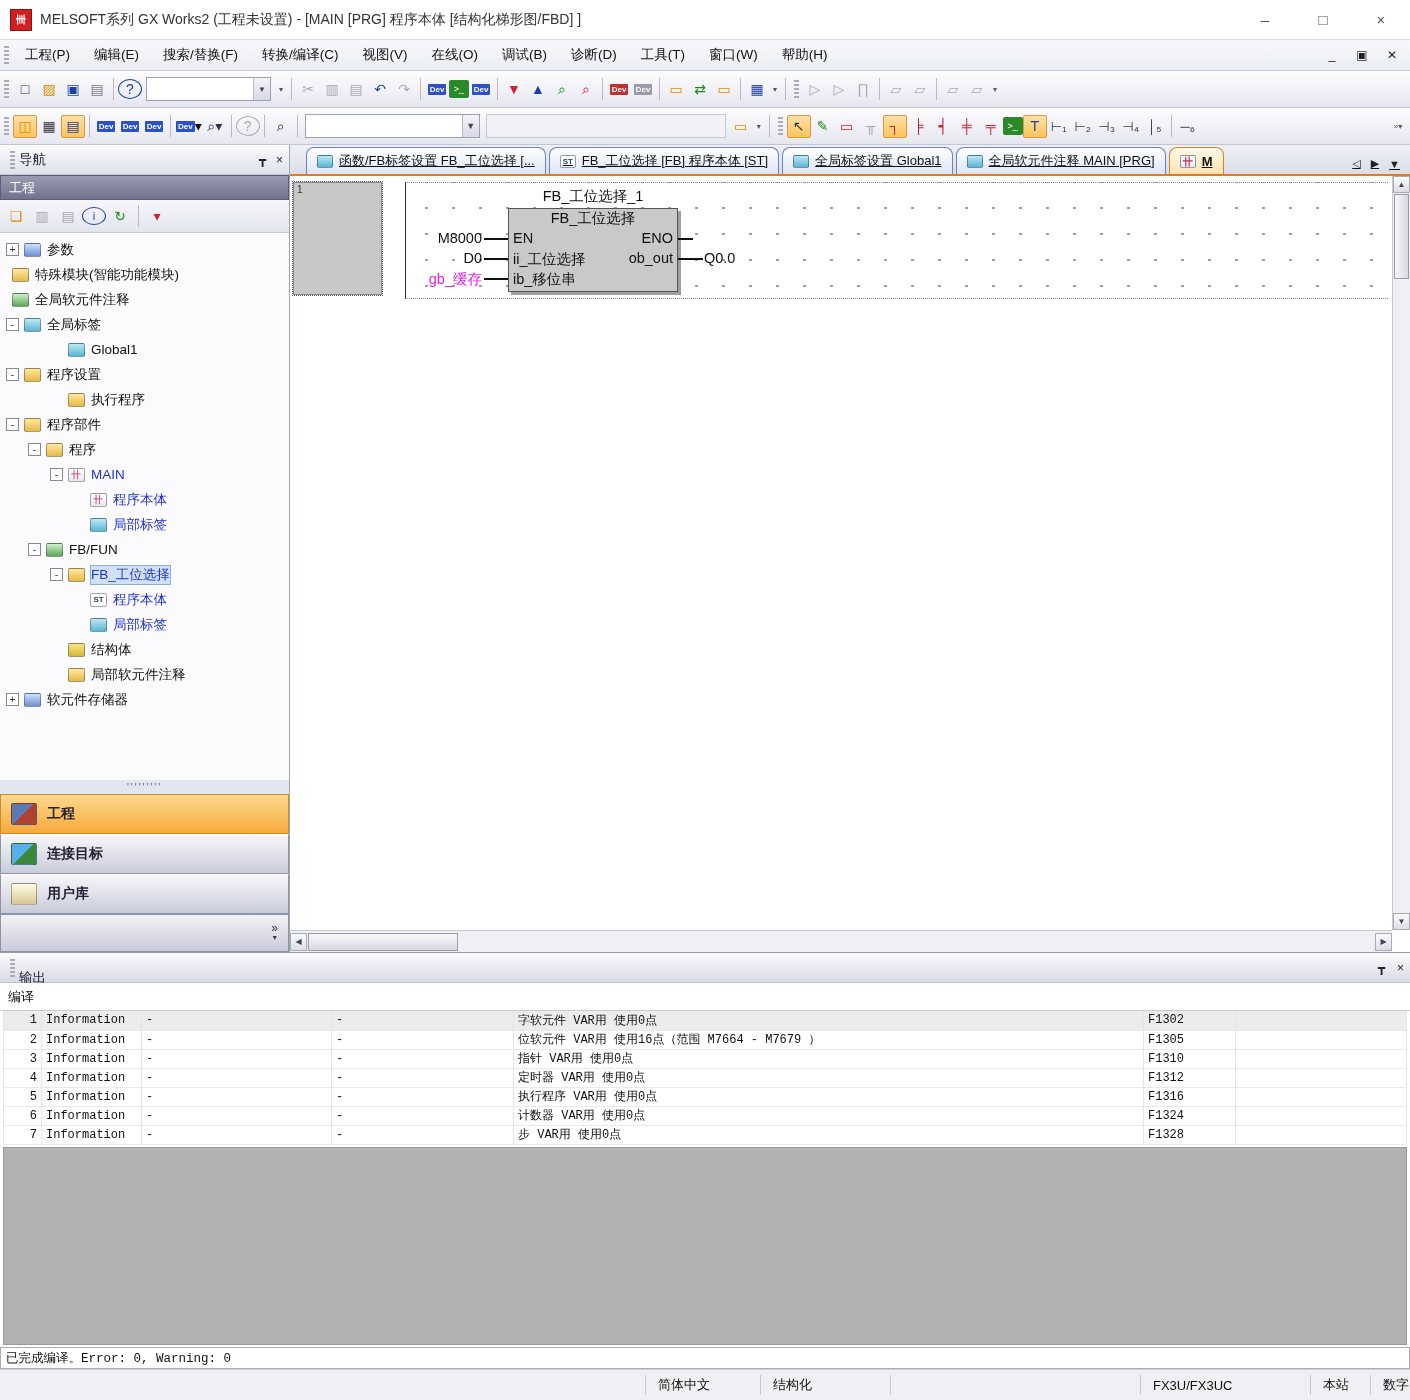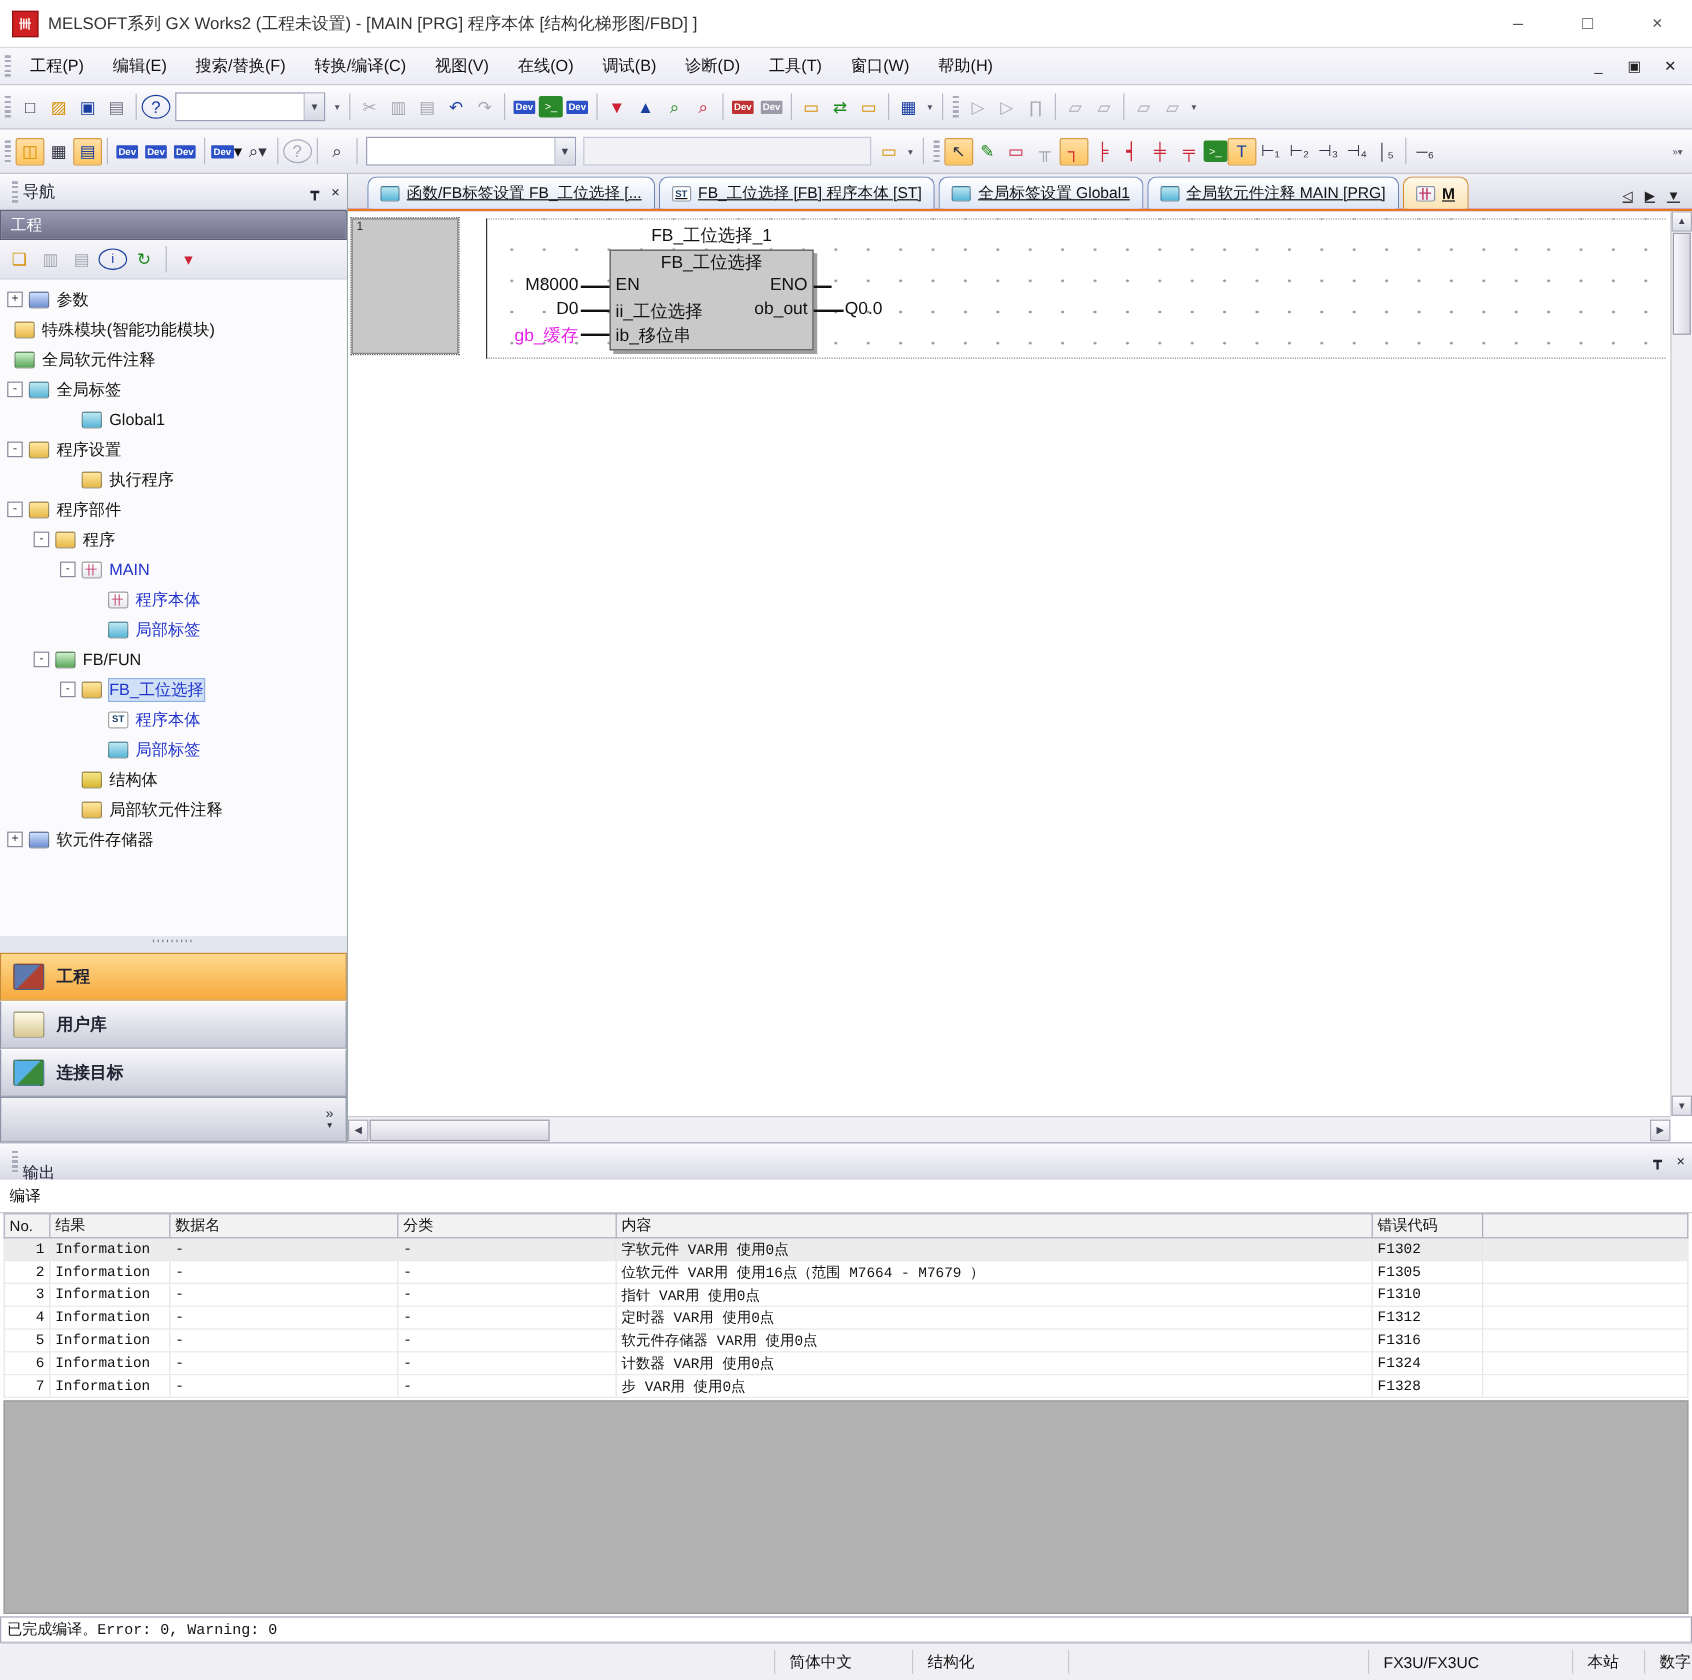--- a/index.html
+++ b/index.html
@@ -362,26 +362,26 @@
           <span class="tico i-gear"></span>
           <span class="tlabel">软元件存储器</span>
         </div>
     </div>
     <div class="splitdots">'''''''''</div>
     <div class="navbtn active">
         <span class="nbico nb1"></span>
         <span>工程</span>
       </div>
     <div class="navbtn">
+        <span class="nbico nb3"></span>
+        <span>连接目标</span>
+      </div>
+    <div class="navbtn">
         <span class="nbico nb2"></span>
         <span>用户库</span>
-      </div>
-    <div class="navbtn">
-        <span class="nbico nb3"></span>
-        <span>连接目标</span>
       </div>
     <div class="nav-bottom">
       <span style="display:flex;flex-direction:column;align-items:center;line-height:10px;">
         <span>»</span>
         <span style="font-size:8px;">▾</span>
       </span>
     </div>
   </div>
 
   <div class="edcol">
@@ -477,29 +477,20 @@
     <colgroup>
         <col style="width:38px">
         <col style="width:100px">
         <col style="width:190px">
         <col style="width:182px">
         <col style="width:630px">
         <col style="width:92px">
         <col>
       </colgroup>
     <tbody>
-        <tr>
-      <th>No.</th>
-      <th>结果</th>
-      <th>数据名</th>
-      <th>分类</th>
-      <th>内容</th>
-      <th>错误代码</th>
-      <th></th>
-    </tr>
     <tr class="hl">
           <td class="num">1</td>
           <td>Information</td>
           <td>-</td>
           <td>-</td>
           <td>字软元件 VAR用 使用0点</td>
           <td>F1302</td>
           <td></td>
         </tr>
     <tr>
@@ -527,21 +518,21 @@
           <td>-</td>
           <td>定时器 VAR用 使用0点</td>
           <td>F1312</td>
           <td></td>
         </tr>
     <tr>
           <td class="num">5</td>
           <td>Information</td>
           <td>-</td>
           <td>-</td>
-          <td>软元件存储器 VAR用 使用0点</td>
+          <td>执行程序 VAR用 使用0点</td>
           <td>F1316</td>
           <td></td>
         </tr>
     <tr>
           <td class="num">6</td>
           <td>Information</td>
           <td>-</td>
           <td>-</td>
           <td>计数器 VAR用 使用0点</td>
           <td>F1324</td>

